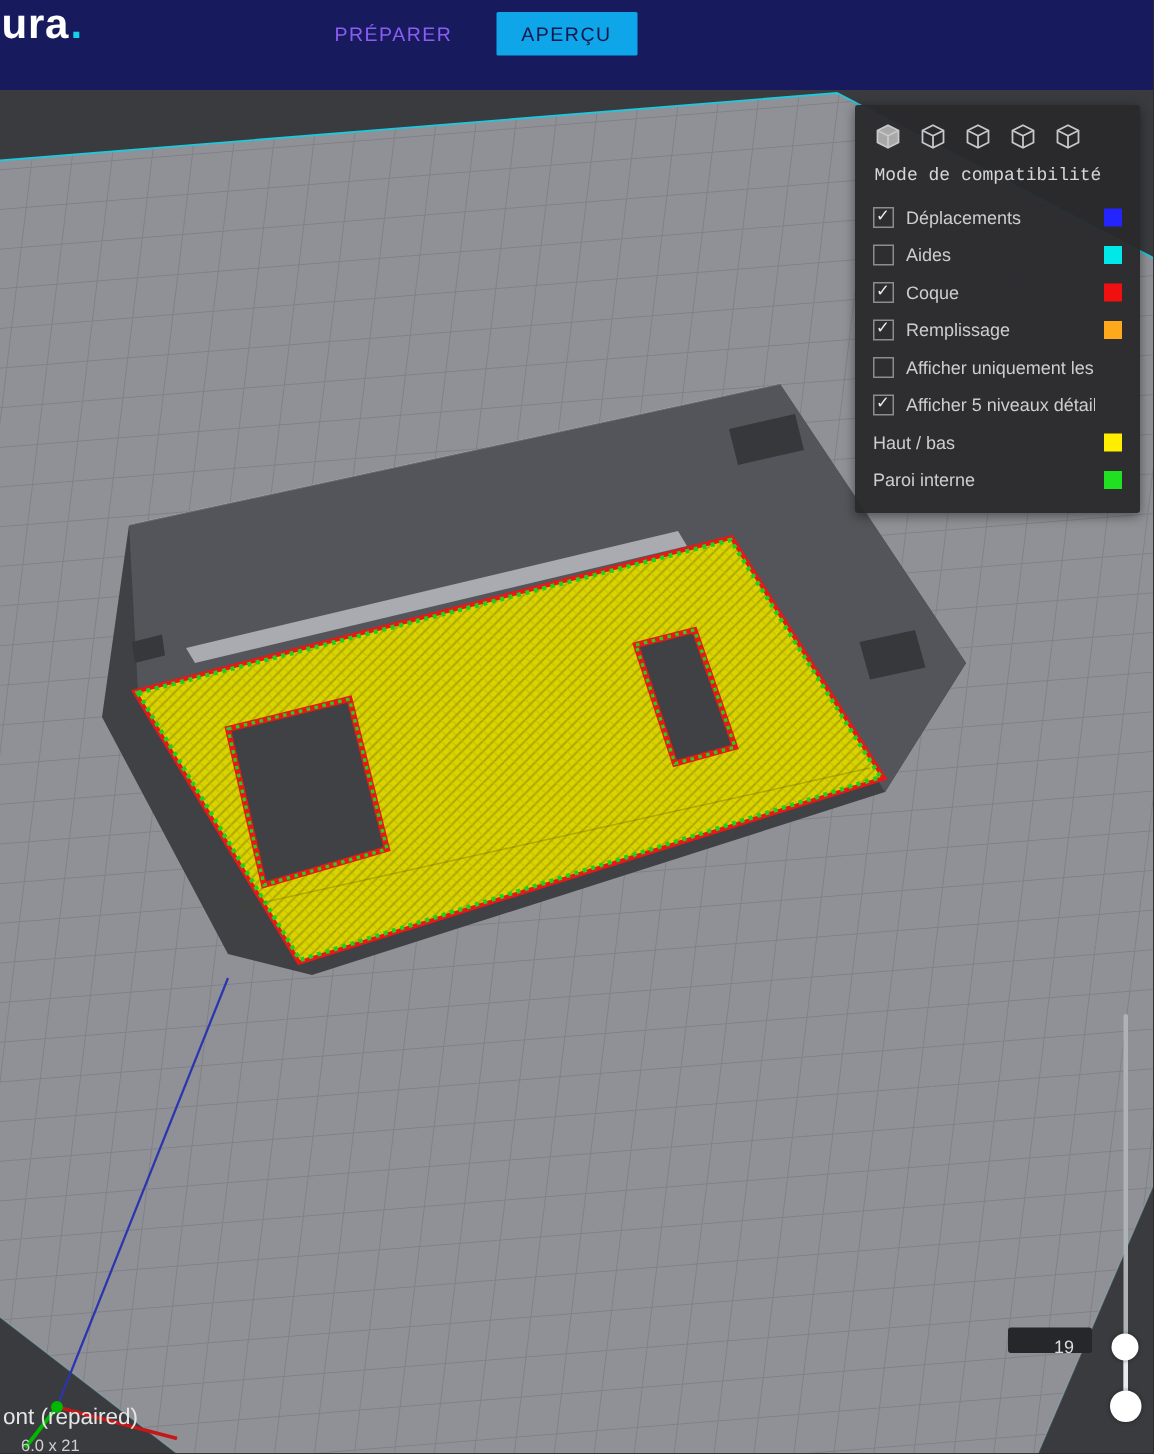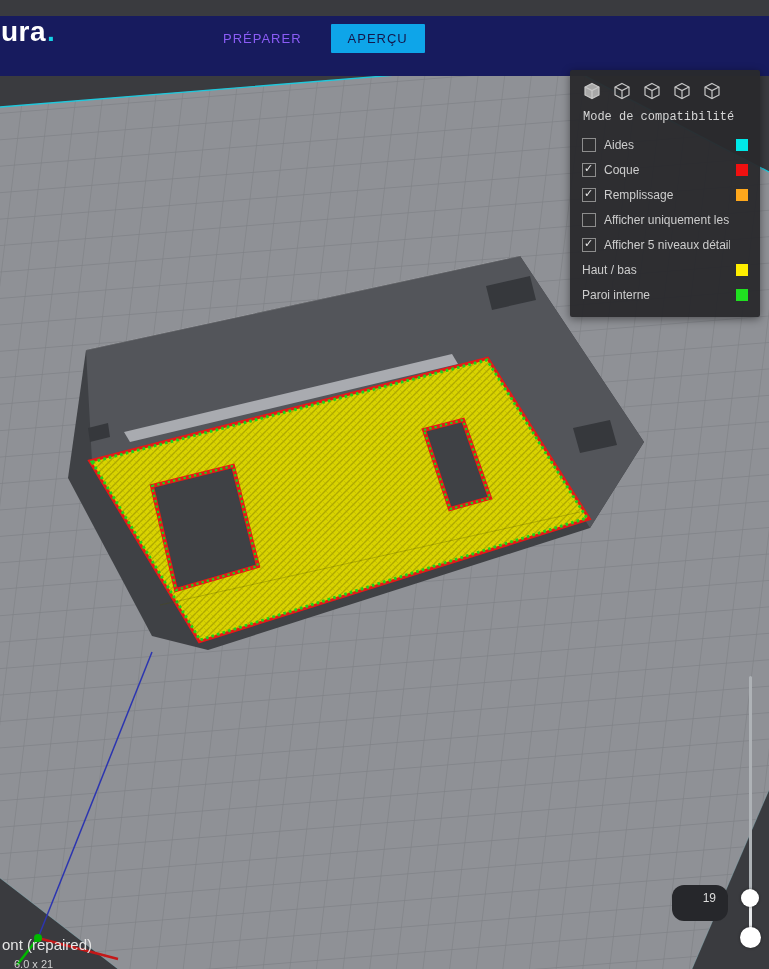--- a/index.html
+++ b/index.html
@@ -1,20 +1,20 @@
 <!DOCTYPE html>
 <html><head>
 <meta charset="utf-8">
 <style>
   html,body{margin:0;padding:0;background:#222;}
   #page{position:relative;width:769px;height:969px;overflow:hidden;
         font-family:"Liberation Sans", sans-serif;background:#3a3b3f;}
 
   
-  .topbar{position:absolute;left:0;top:0;width:769px;height:60px;background:#171b5e;z-index:5;margin-top:16px;}
+  .topbar{position:absolute;left:0;top:0;width:769px;height:60px;background:#171b5e;z-index:5;}
   .logo{position:absolute;left:1px;top:0px;font-size:28px;font-weight:700;color:#ffffff;letter-spacing:.5px;}
   .logo .dot{margin-left:1px;}
   .tabs{position:absolute;left:200px;top:8px;display:flex;align-items:center;}
   .tab{padding:7px 17px;margin:0 6px;font-size:13px;letter-spacing:1px;color:#8b5cf6;cursor:pointer;white-space:nowrap;}
   .tab.active{background:#0ea5e9;color:#14174c;border-radius:1px;}
 
   
   .scene{position:absolute;left:0;top:60px;}
 
   
@@ -33,22 +33,22 @@
   .swatch{width:12px;height:12px;margin-left:6px;flex:none;}
 
   
   .slider-track{position:absolute;left:749px;top:676px;width:3px;height:266px;background:#aeb2b6;
                 border-radius:2px;z-index:6;cursor:pointer;}
   .slider-range{position:absolute;left:749px;top:898px;width:3px;height:40px;background:#e8eaec;z-index:6;}
   .slider-handle{position:absolute;background:#ffffff;border-radius:50%;z-index:7;cursor:grab;
                  box-shadow:0 0 3px rgba(0,0,0,.45);}
   .slider-handle.upper{left:741px;top:889px;width:18px;height:18px;}
   .slider-handle.lower{left:740px;top:927px;width:21px;height:21px;}
-  .layer-badge{position:absolute;left:672px;top:885px;width:56px;height:36px;background:#26272b;
-               border-radius:12px;color:#dcdcdc;font-size:12px;line-height:26px;text-align:right;
+  .layer-badge{position:absolute;left:672px;top:885px;width:56px;height:17px;background:#26272b;
+               border-radius:2px;color:#dcdcdc;font-size:12px;line-height:26px;text-align:right;
                padding-right:12px;box-sizing:border-box;z-index:6;}
 
   
   .model-name{position:absolute;left:2px;top:936px;font-size:15px;color:#e6e6e6;z-index:6;}
   .model-size{position:absolute;left:14px;top:958px;font-size:11px;color:#d0d0d0;z-index:6;}
 </style>
 </head>
 <body>
 
 <div id="page">
@@ -151,20 +151,25 @@
         <span class="cube">
           <svg viewBox="0 0 18 18" width="18" height="18">
             <path d="M9 1.5 L16 5 L16 13 L9 16.5 L2 13 L2 5 Z" fill="none" stroke="#c8c8c8" stroke-width="1.2"></path>
             <path d="M2 5 L9 8.5 L16 5 M9 8.5 L9 16.5" fill="none" stroke="#c8c8c8" stroke-width="1.2"></path>
           </svg>
         </span>
       </div>
     <div class="legend-title">Mode de compatibilité</div>
     <div class="legend-rows">
 
+        <div class="legend-row">
+          <span class="cb checked"></span>
+          <span class="row-label">Déplacements</span>
+          <span class="swatch" style="background: rgb(36, 36, 255);"></span>
+        </div>
 
         <div class="legend-row">
           <span class="cb"></span>
           <span class="row-label">Aides</span>
           <span class="swatch" style="background: rgb(0, 232, 232);"></span>
         </div>
 
         <div class="legend-row">
           <span class="cb checked"></span>
           <span class="row-label">Coque</span>

